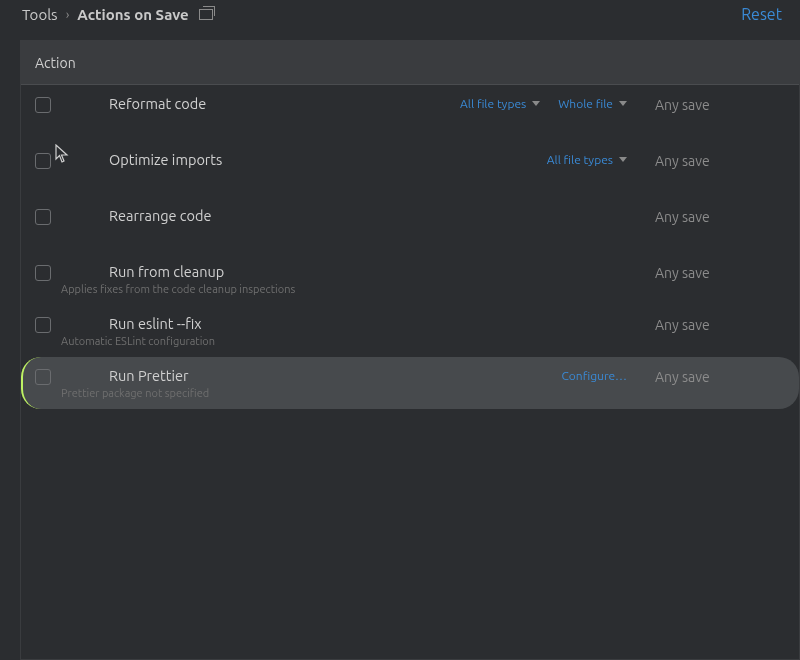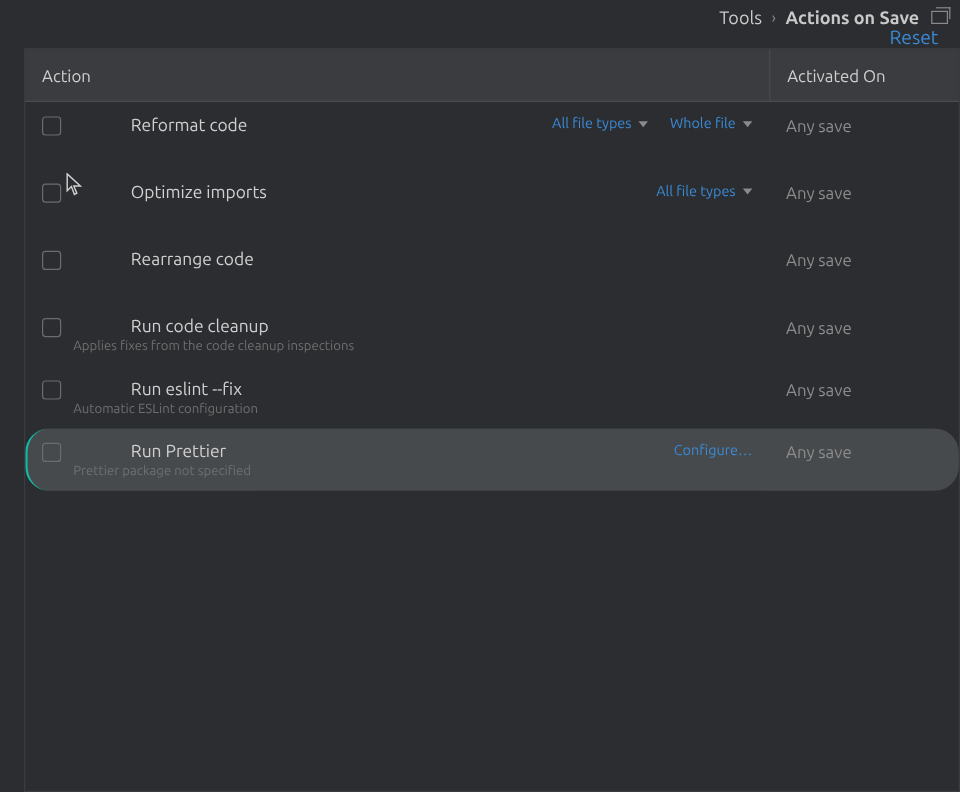--- a/index.html
+++ b/index.html
@@ -19,25 +19,24 @@
     margin: 0; padding: 0;
     width: 800px; height: 660px;
     background: var(--bg);
     font-family: "Segoe UI", "Ubuntu", Arial, sans-serif;
     font-size: 14px;
     color: var(--text);
     overflow: hidden;
   }
   .topbar {
     display: flex;
-    align-items: flex-end;
+    align-items: center;
     justify-content: space-between;
     padding: 6px 10px 14px 22px;
     height: 36px;
-    flex-direction: column;
   }
   .breadcrumb {
     display: flex;
     align-items: center;
     gap: 8px;
     color: #c9c9c9;
     font-size: 15px;
   }
   .breadcrumb .crumb { }
   .breadcrumb .crumb.current { font-weight: 600; }
@@ -73,21 +72,21 @@
     color: #cfcfcf;
   }
   .col-action { flex: 1 1 auto; padding-left: 14px; }
   .col-activated { width: 158px; padding-left: 14px; border-left: 1px solid var(--border); height: 100%; display:flex; align-items:center; }
   .row {
     display: flex;
     align-items: flex-start;
     padding: 10px 0 10px 14px;
     min-height: 48px;
   }
-  .row.selected { background: var(--bg-row-selected); border-left: 2px solid #14b8a6; padding-left: 12px; border-radius: 20px; }
+  .row.selected { background: var(--bg-row-selected); border-left: 2px solid #bef264; padding-left: 12px; border-radius: 20px; }
   .row.tall { padding-bottom: 28px; }
   .row-main { flex: 1 1 auto; display: flex; align-items: flex-start; }
   .checkbox {
     width: 16px; height: 16px;
     border: 1.5px solid var(--checkbox-border);
     border-radius: 3px;
     margin-right: 10px;
     margin-top: 2px;
     flex: 0 0 auto;
     cursor: pointer;
@@ -144,21 +143,20 @@
     <span class="chev">›</span>
     <span class="crumb current">Actions on Save</span>
     <span class="restore-icon"></span>
   </div>
   <span class="reset">Reset</span>
 </div>
 
 <div class="panel">
   <div class="table-header">
     <div class="col-action">Action</div>
-    <div class="col-activated">Activated On</div>
   </div>
   <div id="rows">
       <div class="row tall">
         <div class="row-main">
           <div class="checkbox"></div>
           <div class="label-block">
             <span class="label">Reformat code</span>
           </div>
           <div style="flex: 1 1 auto;"></div>
           <div class="options">
@@ -198,21 +196,21 @@
           </div>
           <div style="flex: 1 1 auto;"></div>
           <div class="options"></div>
         </div>
         <div class="col-activated-cell">Any save</div>
       </div>
       <div class="row">
         <div class="row-main">
           <div class="checkbox"></div>
           <div class="label-block">
-            <span class="label">Run code cleanup</span>
+            <span class="label">Run from cleanup</span>
             <span class="sublabel">Applies fixes from the code cleanup inspections</span>
           </div>
           <div style="flex: 1 1 auto;"></div>
           <div class="options"></div>
         </div>
         <div class="col-activated-cell">Any save</div>
       </div>
       <div class="row">
         <div class="row-main">
           <div class="checkbox"></div>

